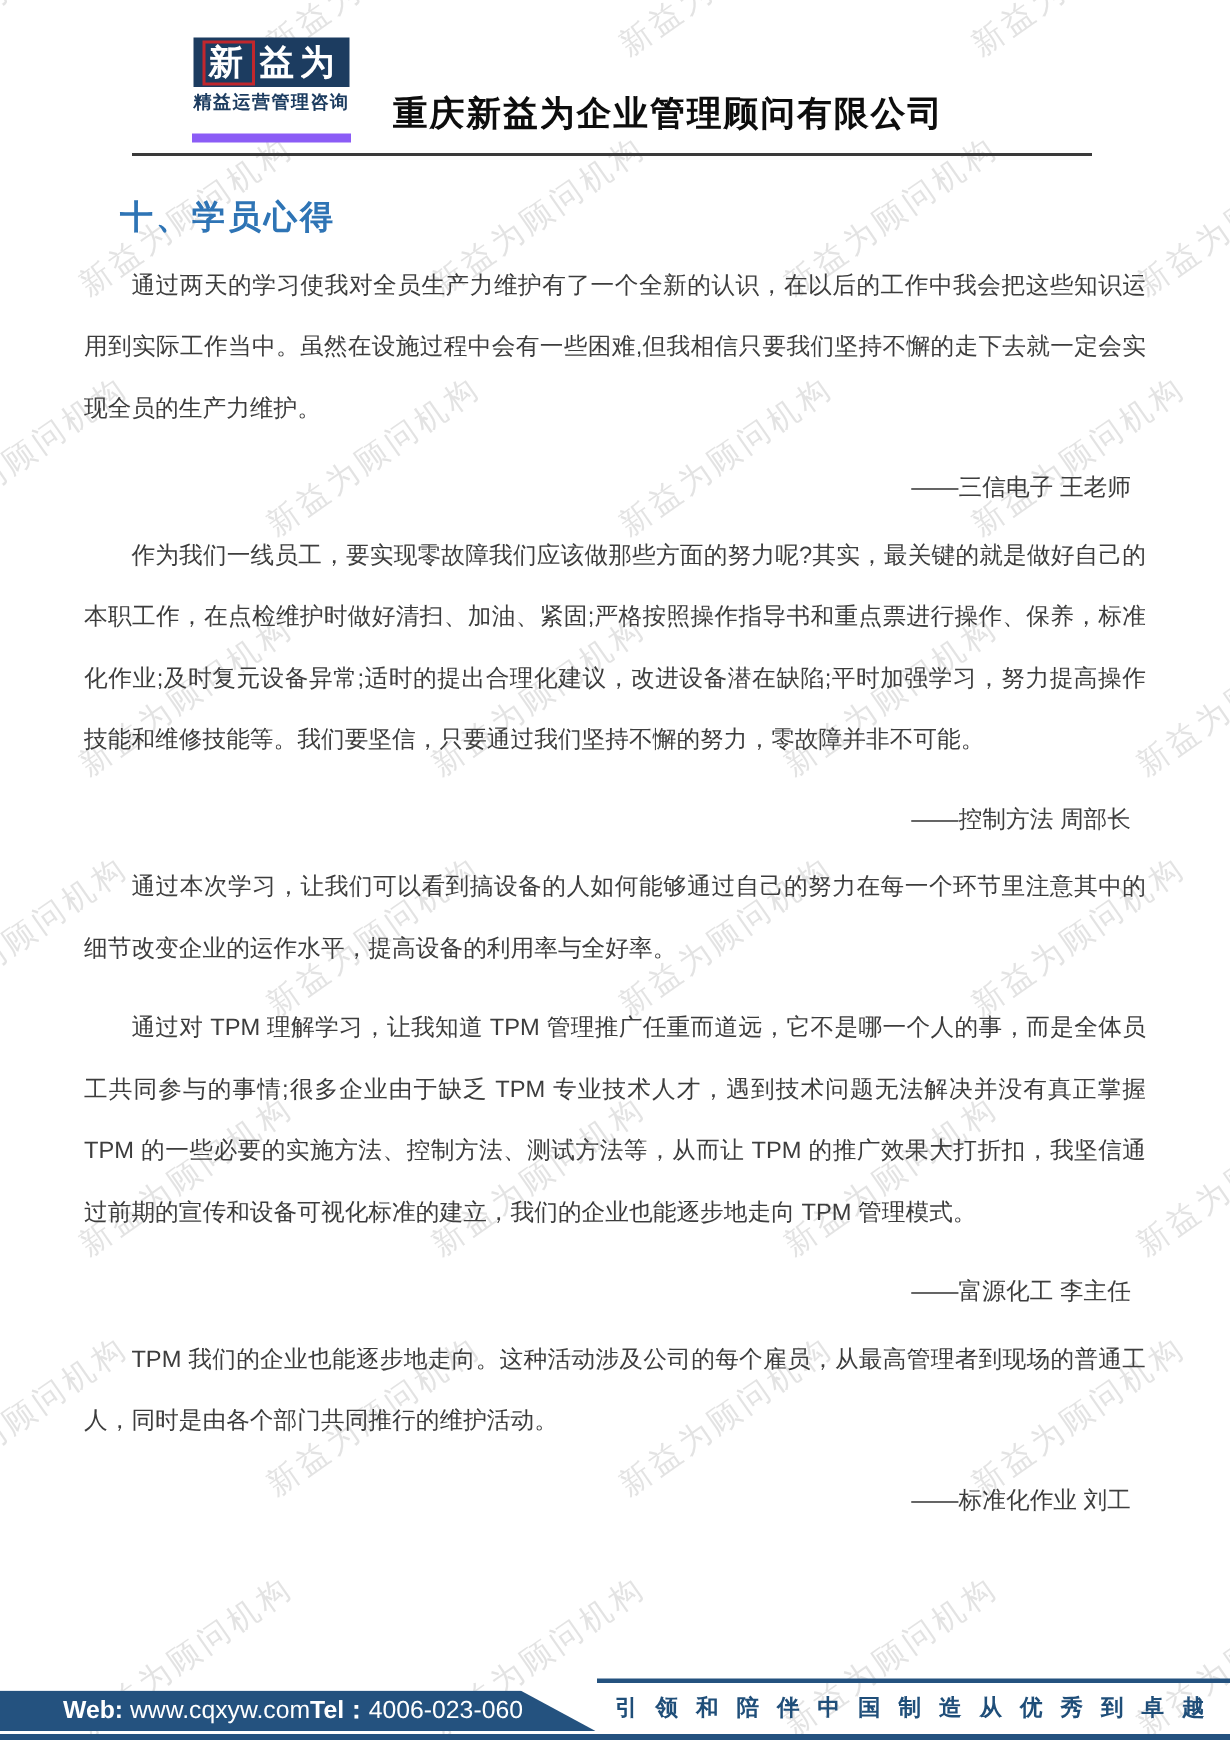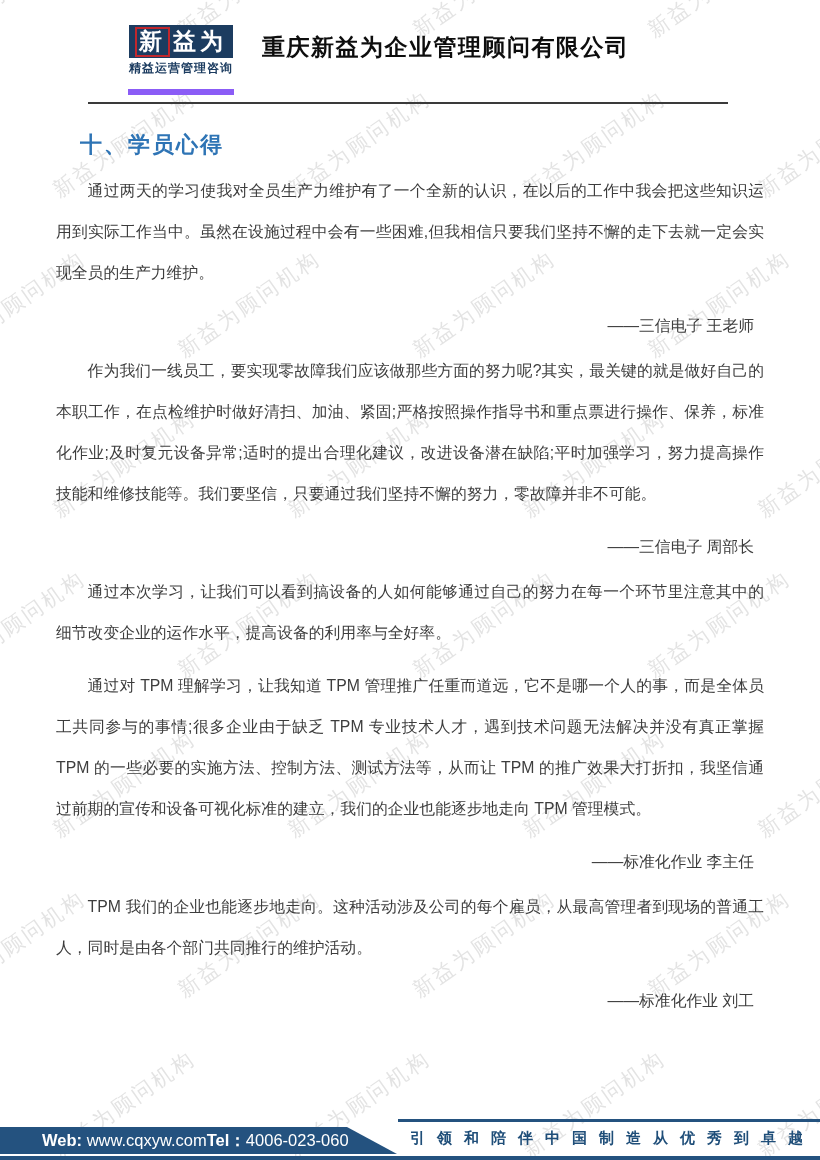--- a/index.html
+++ b/index.html
@@ -37,21 +37,21 @@
     font-weight: bold; font-size: 23px; letter-spacing: 4px;
     line-height: 1;
   }
   .logo-first { border: 2px solid #C1272D; padding: 1px 2px 2px 2px; margin-right: 3px; }
   .logo-sub {
     width: 106px; margin-top: 2px; text-align: center;
     font-size: 12px; font-weight: bold; color: #1C3C60; letter-spacing: 1px;
     border-bottom: 6px solid #8b5cf6; padding-bottom: 12px; white-space: nowrap;
   }
   .header-text { margin-left: 28px; padding-top: 7px; }
-  .company-cn { font-size: 23px; font-weight: bold; color: #0d0d0d; letter-spacing: 1.5px; }
+  .company-cn { font-size: 23px; font-weight: bold; color: #0d0d0d; letter-spacing: 1.5px; margin-top: 28px; }
   .company-en {
     font-family: "Liberation Serif", "DejaVu Serif", serif;
     font-size: 14.5px; color: #8a8a8a; margin-top: 3px; letter-spacing: 0.2px; white-space: nowrap;
   }
   .header-rule { position: relative; z-index: 2; margin: 7px 92px 0 88px; border-top: 2px solid #3a3a3a; }
 
   
   .main { position: relative; z-index: 2; padding: 0 44px; }
   .section-title {
     margin: 26px 0 0 36px;
@@ -155,30 +155,30 @@
   <div class="main">
     <h1 class="section-title">十、学员心得</h1>
 
     <div class="testimonial">
       <p class="para">通过两天的学习使我对全员生产力维护有了一个全新的认识，在以后的工作中我会把这些知识运用到实际工作当中。虽然在设施过程中会有一些困难,但我相信只要我们坚持不懈的走下去就一定会实现全员的生产力维护。</p>
       <div class="attr">——三信电子 王老师</div>
     </div>
 
     <div class="testimonial">
       <p class="para">作为我们一线员工，要实现零故障我们应该做那些方面的努力呢?其实，最关键的就是做好自己的本职工作，在点检维护时做好清扫、加油、紧固;严格按照操作指导书和重点票进行操作、保养，标准化作业;及时复元设备异常;适时的提出合理化建议，改进设备潜在缺陷;平时加强学习，努力提高操作技能和维修技能等。我们要坚信，只要通过我们坚持不懈的努力，零故障并非不可能。</p>
-      <div class="attr">——三信电子 周部长</div>
+      <div class="attr">——控制方法 周部长</div>
     </div>
 
     <div class="testimonial">
       <p class="para">通过本次学习，让我们可以看到搞设备的人如何能够通过自己的努力在每一个环节里注意其中的细节改变企业的运作水平，提高设备的利用率与全好率。</p>
     </div>
 
     <div class="testimonial">
       <p class="para">通过对 TPM 理解学习，让我知道 TPM 管理推广任重而道远，它不是哪一个人的事，而是全体员工共同参与的事情;很多企业由于缺乏 TPM 专业技术人才，遇到技术问题无法解决并没有真正掌握 TPM 的一些必要的实施方法、控制方法、测试方法等，从而让 TPM 的推广效果大打折扣，我坚信通过前期的宣传和设备可视化标准的建立，我们的企业也能逐步地走向 TPM 管理模式。</p>
-      <div class="attr">——标准化作业 李主任</div>
+      <div class="attr">——富源化工 李主任</div>
     </div>
 
     <div class="testimonial">
       <p class="para">TPM 我们的企业也能逐步地走向。这种活动涉及公司的每个雇员，从最高管理者到现场的普通工人，同时是由各个部门共同推行的维护活动。</p>
       <div class="attr">——标准化作业 刘工</div>
     </div>
   </div>
 
 
   <div class="footer-bar">

